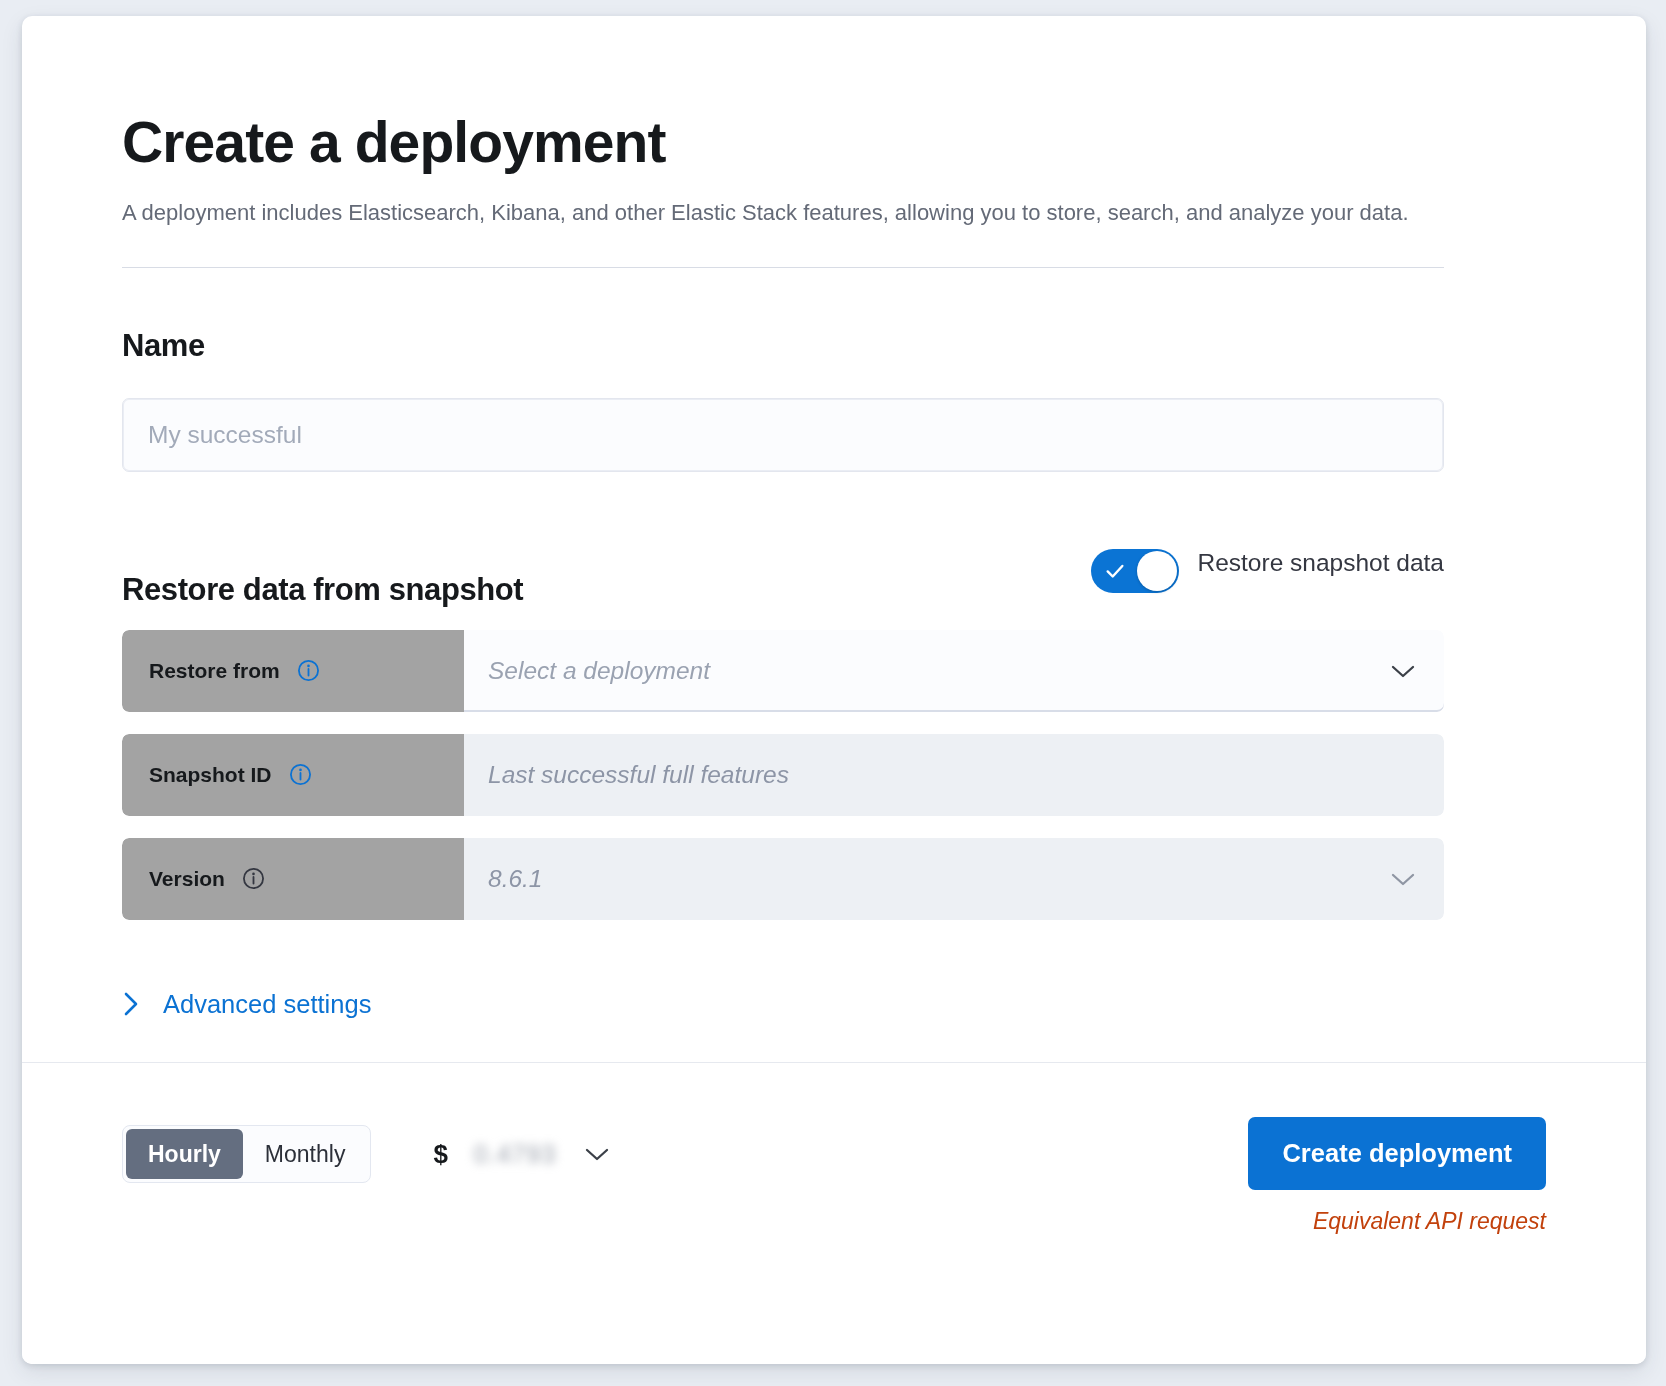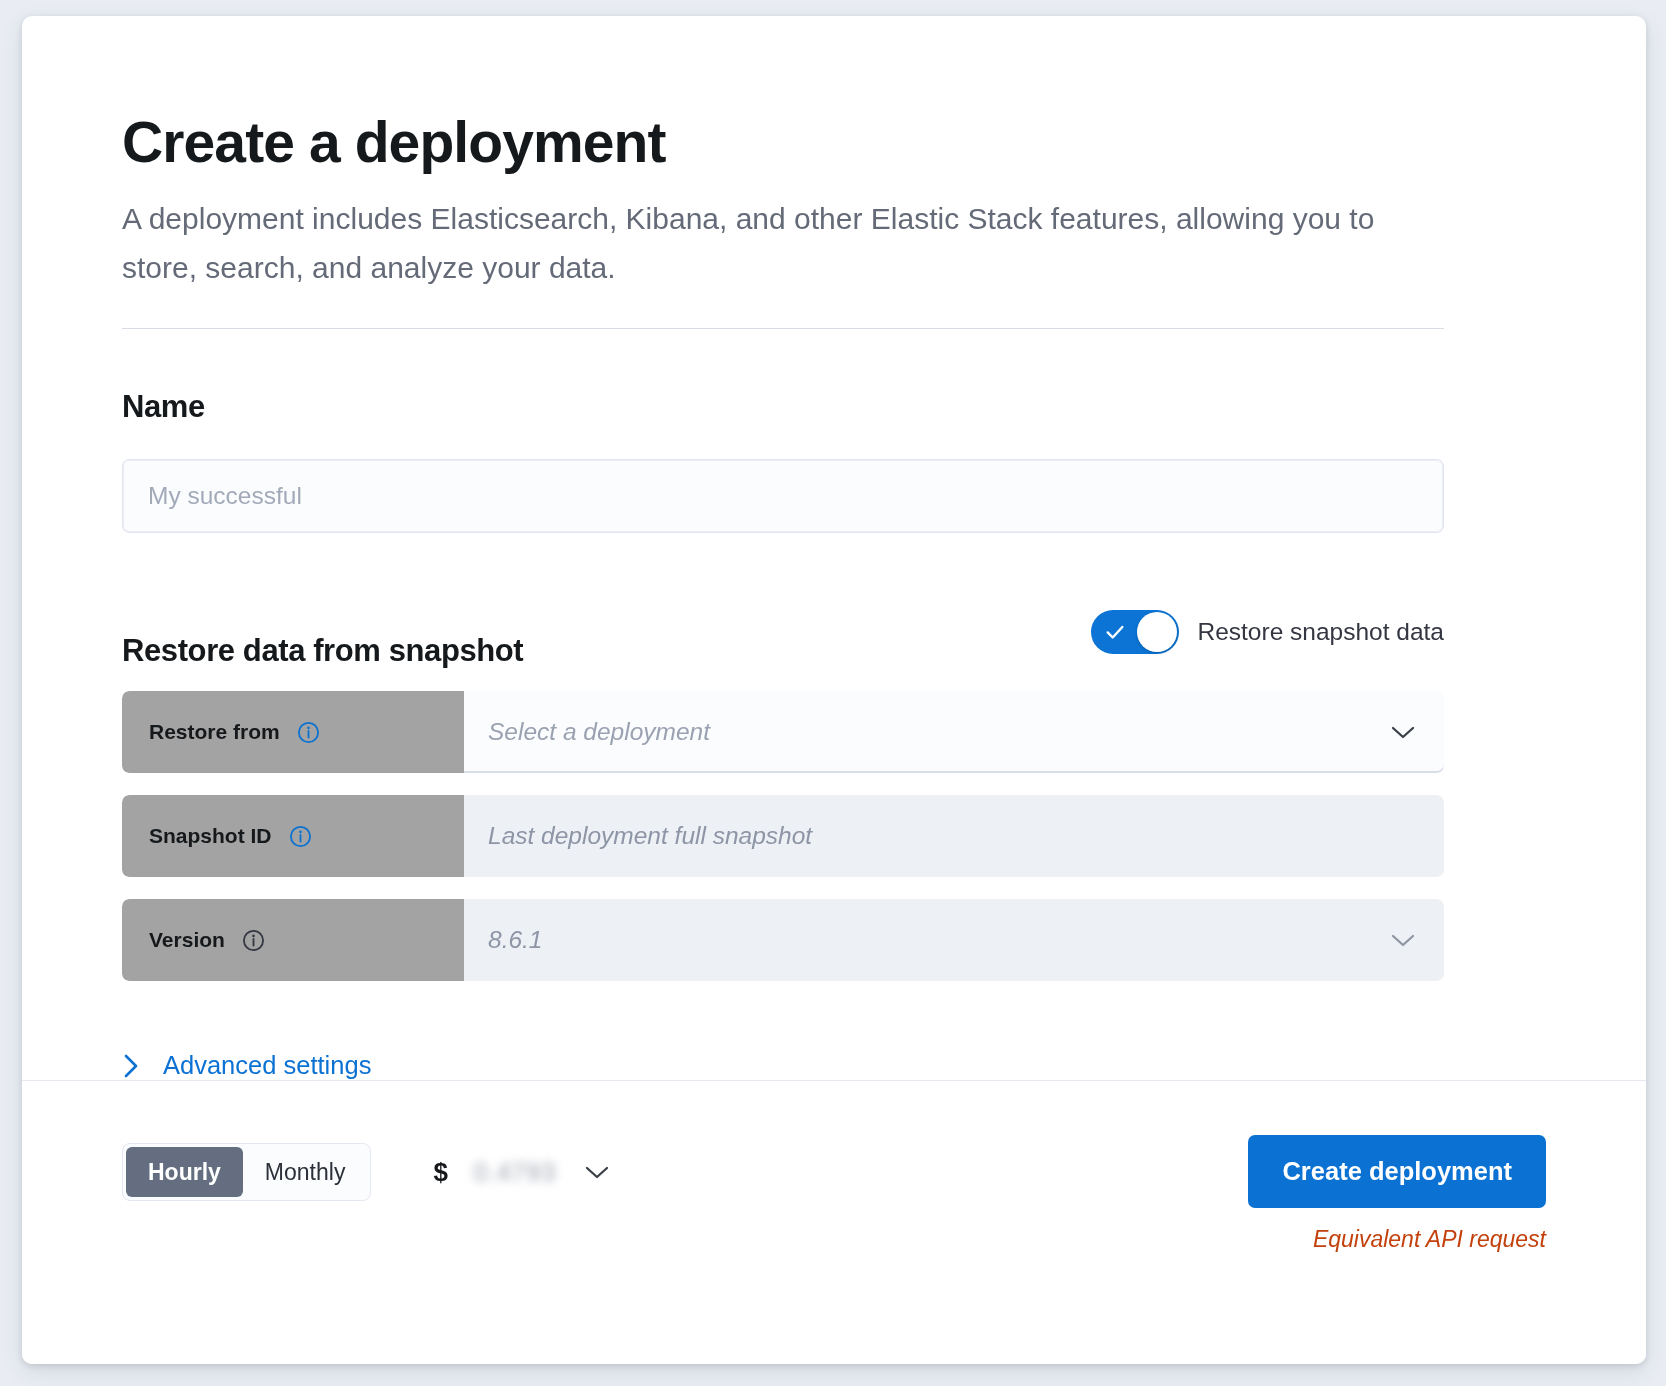--- a/index.html
+++ b/index.html
@@ -34,21 +34,21 @@
   
   .page-title {
     font-size: 57px;
     line-height: 1.07;
     font-weight: 800;
     letter-spacing: -0.9px;
     color: #16191c;
   }
   .page-desc {
     margin-top: 22px;
-    font-size: 30px;
+    font-size: 22px;
     line-height: 1.62;
     color: #646a77;
     max-width: 1290px;
     font-weight: 400;
   }
   .divider {
     margin-top: 36px;
     height: 1px;
     background: #d8dce5;
     width: 1322px;
@@ -84,21 +84,20 @@
   
   .restore-head {
     margin-top: 62px;
     width: 1322px;
     display: flex;
     align-items: center;
     justify-content: space-between;
   }
   .switch-wrap {
     display: flex;
-    align-items: center;
     gap: 18px;
   }
   .switch {
     position: relative;
     width: 88px; height: 44px;
     border-radius: 22px;
     background: #0b74d4;
     display: flex;
     align-items: center;
   }
@@ -314,21 +313,21 @@
       <div class="form-row">
         <div class="row-prepend">
           <span class="lbl">Snapshot ID</span>
           <svg class="info-icon" viewBox="0 0 24 24">
             <circle cx="12" cy="12" r="10" fill="none" stroke="#0b72d3" stroke-width="1.9"></circle>
             <circle cx="12" cy="7.2" r="1.35" fill="#0b72d3"></circle>
             <path d="M12 10.4 V17.2" stroke="#0b72d3" stroke-width="1.9" stroke-linecap="round"></path>
           </svg>
         </div>
         <div class="row-control disabled">
-          <span class="value muted">Last deployment full snapshot</span>
+          <span class="value muted">Last successful full features</span>
         </div>
       </div>
 
       <div class="form-row">
         <div class="row-prepend">
           <span class="lbl">Version</span>
           <svg class="info-icon" viewBox="0 0 24 24">
             <circle cx="12" cy="12" r="10" fill="none" stroke="#343741" stroke-width="1.9"></circle>
             <circle cx="12" cy="7.2" r="1.35" fill="#343741"></circle>
             <path d="M12 10.4 V17.2" stroke="#343741" stroke-width="1.9" stroke-linecap="round"></path>

